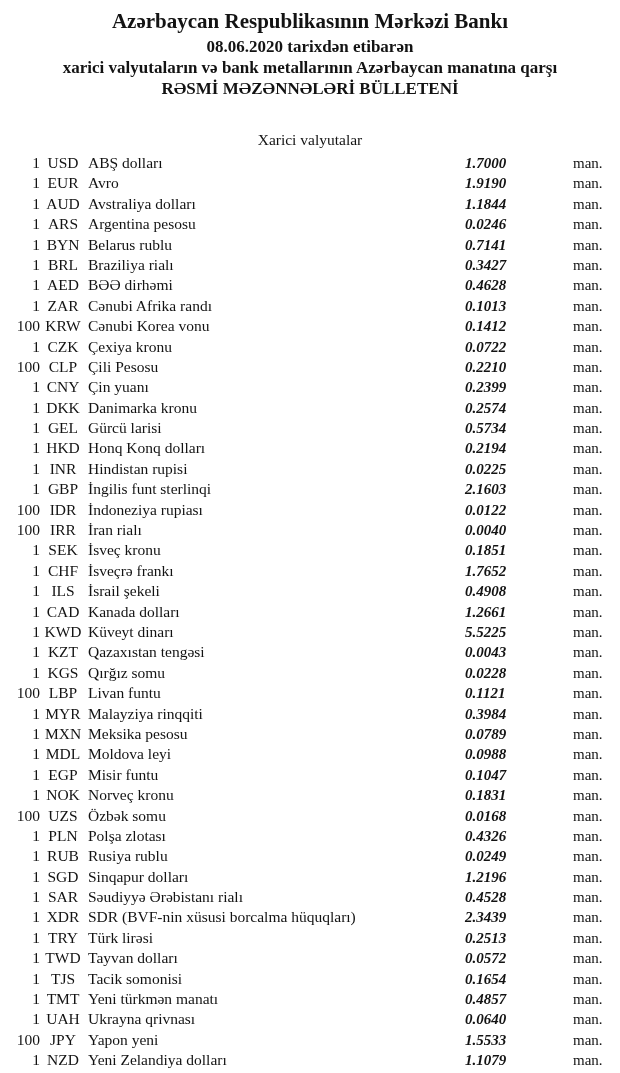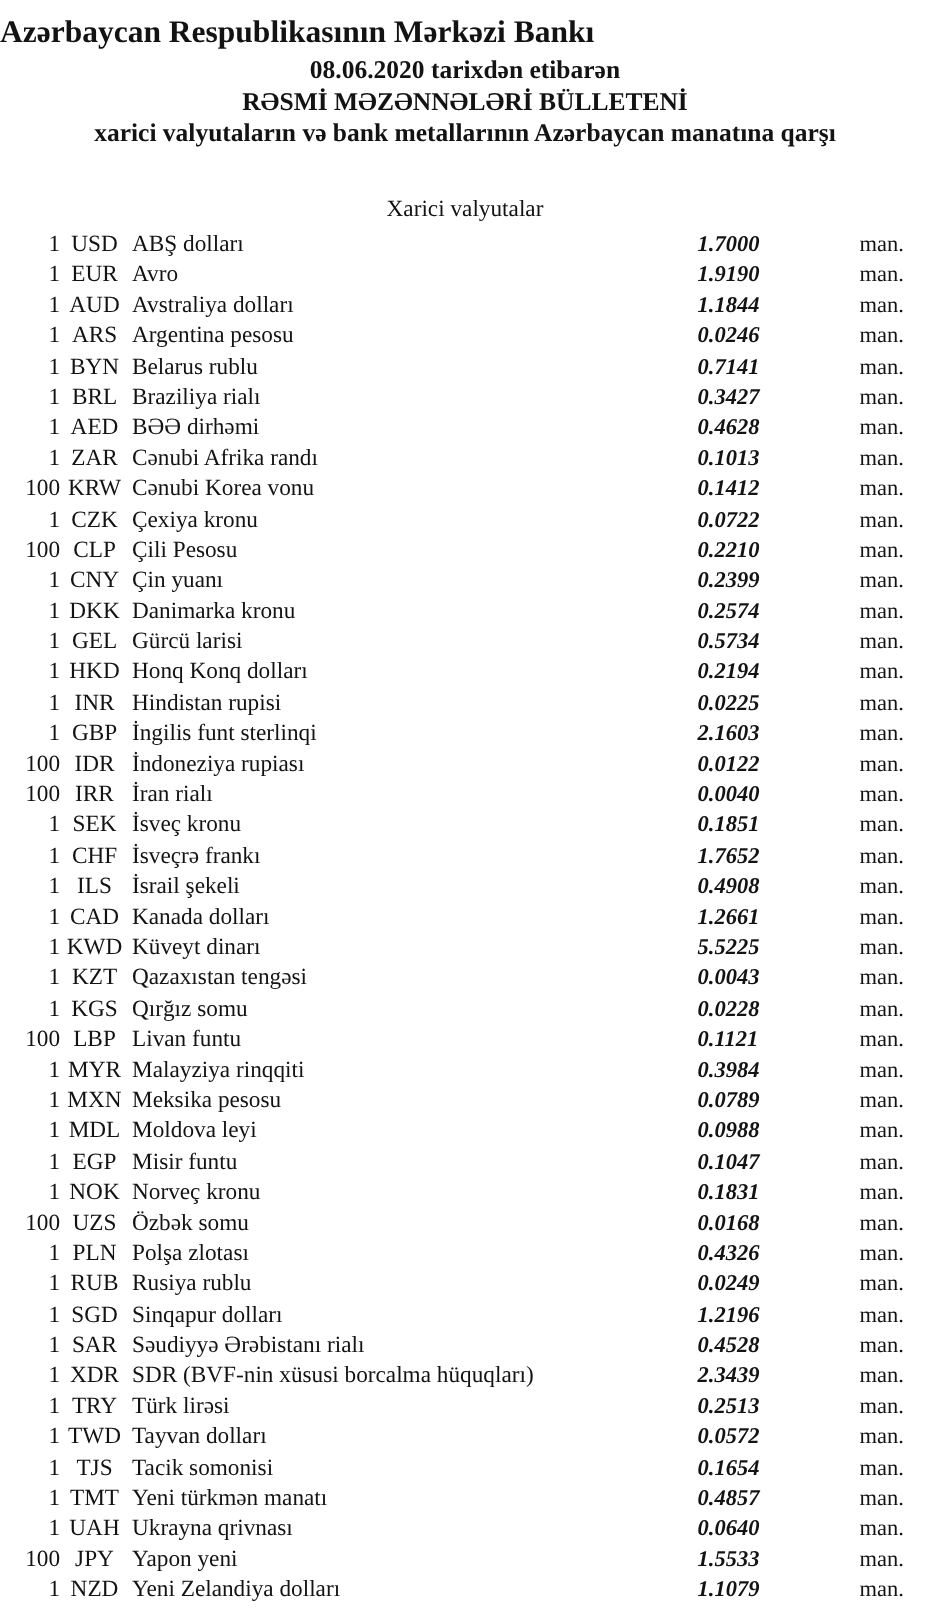--- a/index.html
+++ b/index.html
@@ -6,20 +6,21 @@
   body {
     width: 620px;
     height: 1073px;
     background: #ffffff;
     color: #131313;
     font-family: "Liberation Serif", "DejaVu Serif", serif;
     overflow: hidden;
   }
   .page { padding-top: 6px; }
   .title {
+    text-align: center;
     font-weight: bold;
     font-size: 21px;
     line-height: 30px;
   }
   .hline {
     text-align: center;
     font-weight: bold;
     font-size: 17px;
     line-height: 21px;
   }
@@ -52,22 +53,22 @@
     font-size: 15px;
   }
   .cell-unit { padding-left: 28px; font-size: 15px; }
 </style>
 </head>
 <body>
 
 <div class="page">
   <div class="title">Azərbaycan Respublikasının Mərkəzi Bankı</div>
   <div class="hline">08.06.2020 tarixdən etibarən</div>
+  <div class="hline">xarici valyutaların və bank metallarının Azərbaycan manatına qarşı</div>
   <div class="hline">RƏSMİ MƏZƏNNƏLƏRİ BÜLLETENİ</div>
-  <div class="hline">xarici valyutaların və bank metallarının Azərbaycan manatına qarşı</div>
   <div class="section-title">Xarici valyutalar</div>
   <div class="rates-table">
   <div class="row">
     <span class="cell-nominal">1</span>
     <span class="cell-code">USD</span>
     <span class="cell-name">ABŞ dolları</span>
     <span class="cell-rate">1.7000</span>
     <span class="cell-unit">man.</span>
   </div>
 

